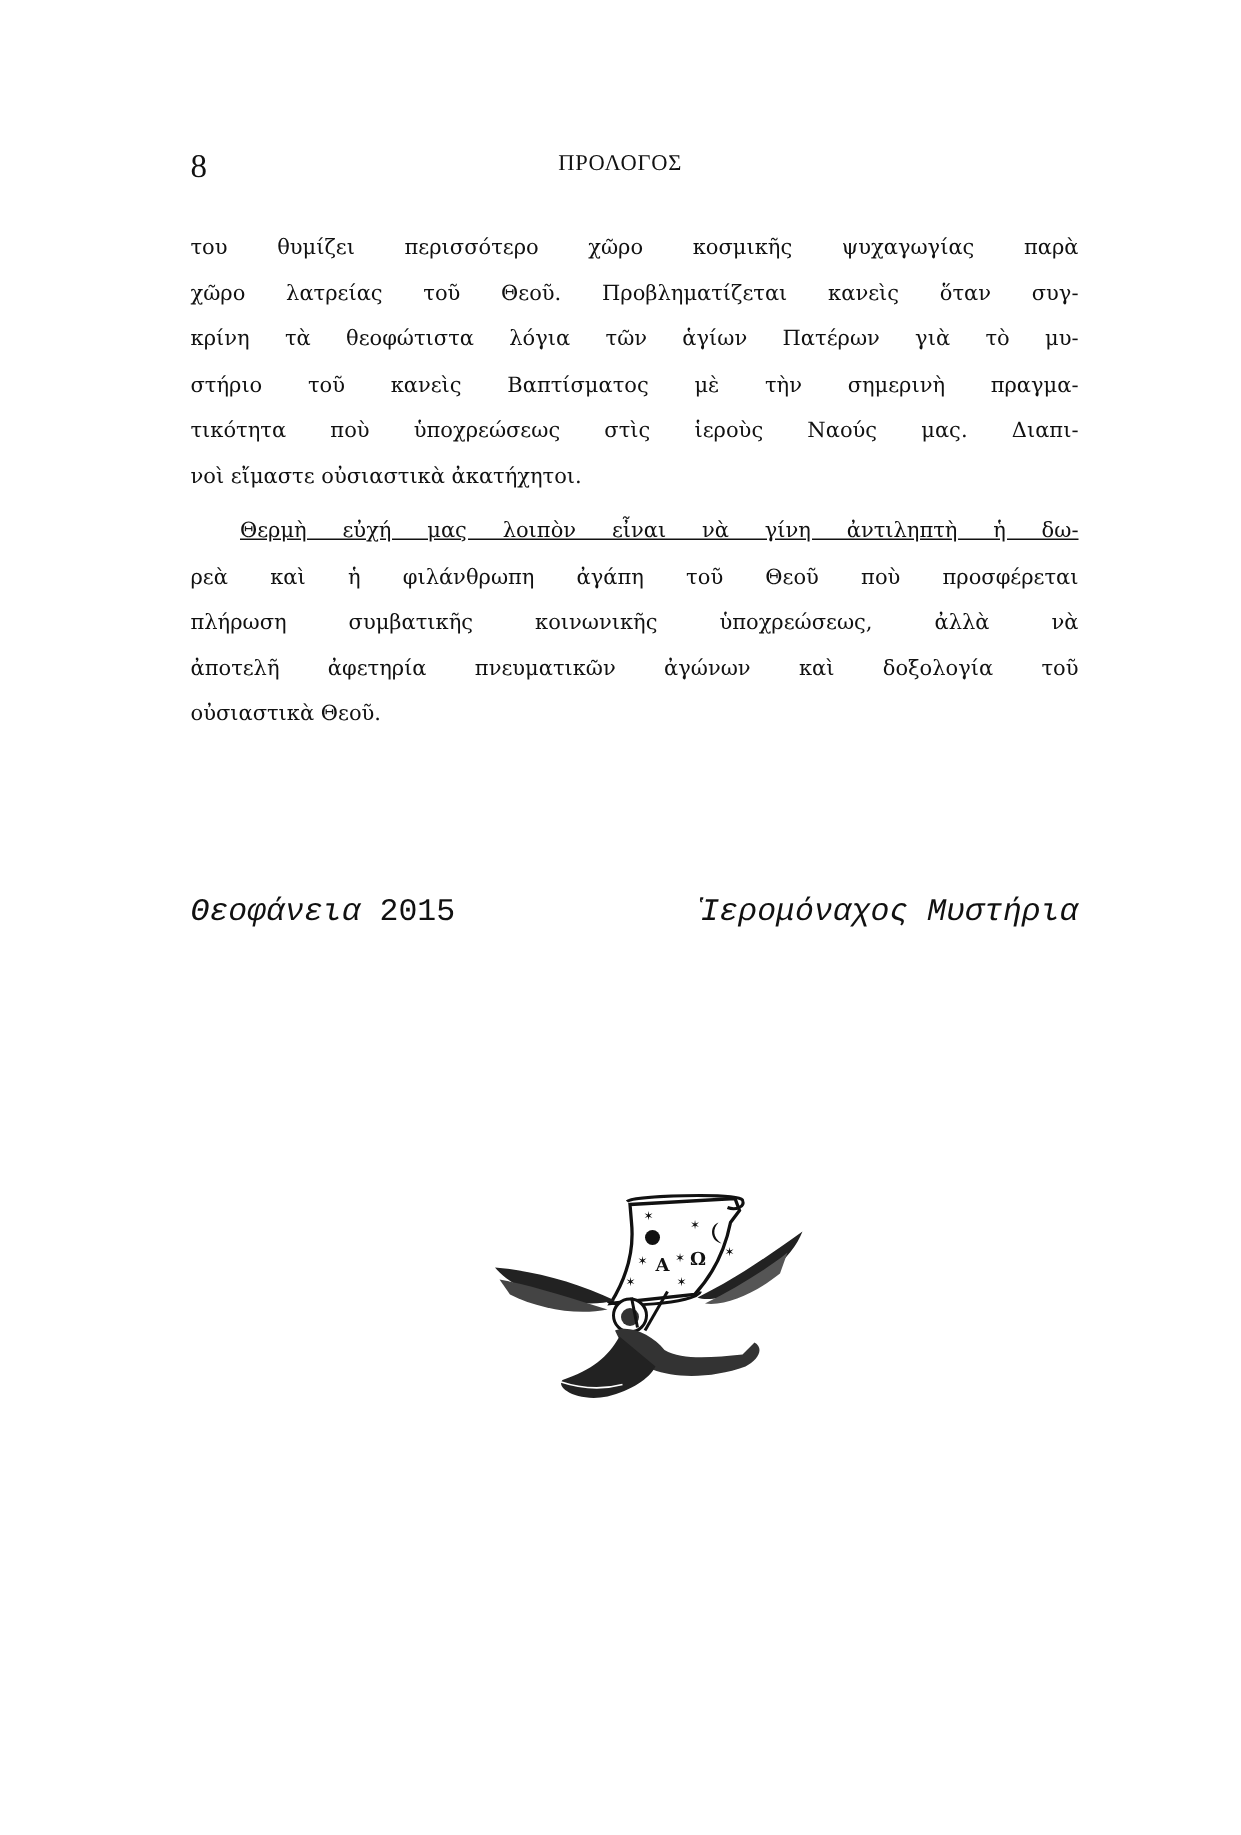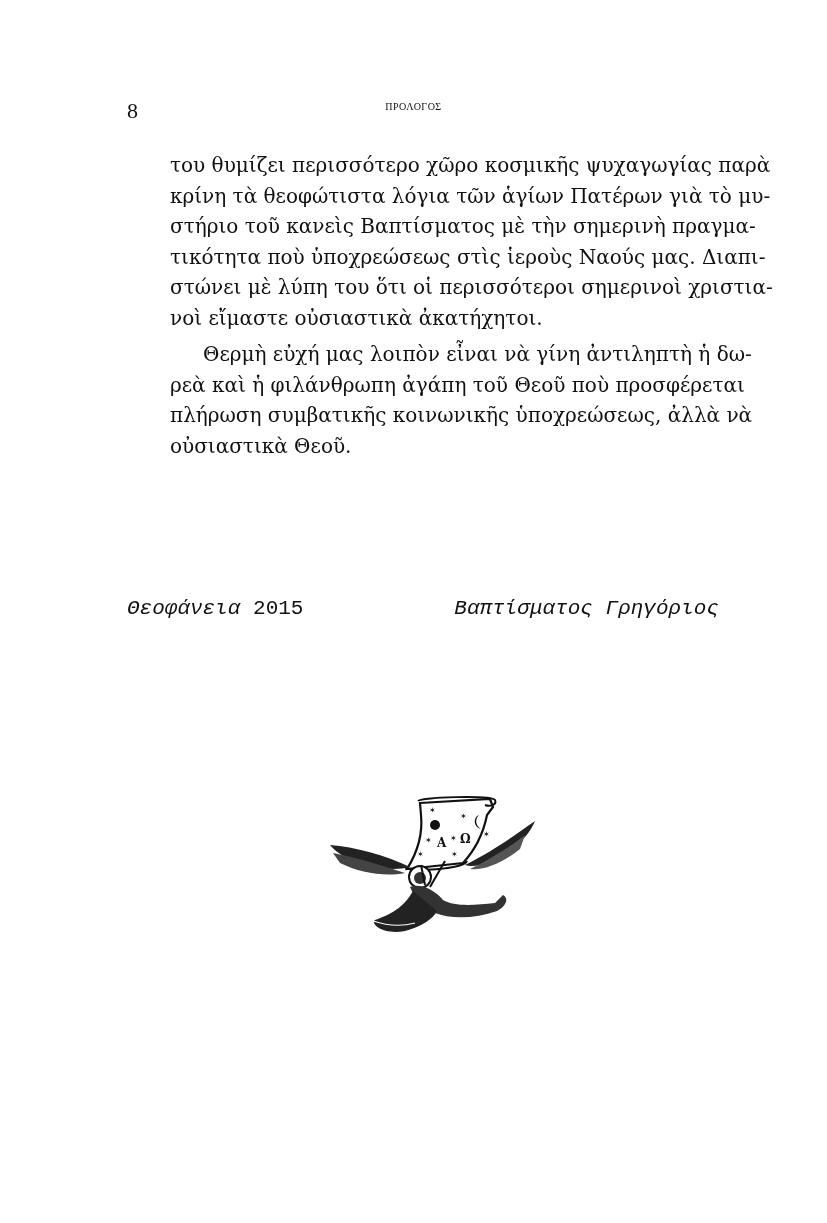--- a/index.html
+++ b/index.html
@@ -1,63 +1,64 @@
 <!DOCTYPE html>
 <html><head>
 <meta charset="utf-8">
 <style>
   html, body { margin: 0; padding: 0; background: #ffffff; }
   body { width: 827px; height: 1223px; position: relative; overflow: hidden;
          font-family: "DejaVu Serif", "Liberation Serif", serif; color: #111; }
   .page-number { position: absolute; left: 127px; top: 98px; font-family: "Liberation Serif", serif; font-size: 22px; }
   .running-head { position: absolute; left: 0; width: 827px; top: 101px; text-align: center;
-                  font-family: "Liberation Serif", serif; font-size: 10px; letter-spacing: 0.5px; }
+                  font-family: "Liberation Serif", serif; font-size: 15px; letter-spacing: 0.5px; }
   .text-block { position: absolute; left: 127px; top: 150px; width: 592px; }
-  .line { font-size: 20px; line-height: 30.5px; height: 30.5px; white-space: nowrap;
-          text-align: justify; text-align-last: justify; margin-left: 43px; }
+  .line { font-size: 14px; line-height: 30.5px; height: 30.5px; white-space: nowrap;
+          text-align: justify; text-align-last: justify; }
   .line.last { text-align-last: left; }
-  .line.indent { padding-left: 33px; }
+  .line.indent { padding-left: 33px; text-decoration: underline; }
   .para-gap { height: 6px; }
   .signature-row { position: absolute; left: 127px; width: 592px; top: 597px; height: 30px;
                    font-family: Liberation Mono, monospace; font-size: 21px; font-style: italic; }
   .sig-date { position: absolute; left: 0; top: 0; }
   .sig-date .year { font-style: normal; }
   .sig-author { position: absolute; right: 0; top: 0; }
   .ornament { position: absolute; left: 325px; top: 795px; width: 215px; height: 145px; }
 </style>
 </head>
 <body>
 
 <div class="page-number">8</div>
 <div class="running-head">ΠΡΟΛΟΓΟΣ</div>
 
 <div class="text-block">
   <div>
     <div class="line">του θυμίζει περισσότερο χῶρο κοσμικῆς ψυχαγωγίας παρὰ</div>
+    <div class="line">χῶρο λατρείας τοῦ Θεοῦ. Προβληματίζεται κανεὶς ὅταν συγ-</div>
     <div class="line">κρίνη τὰ θεοφώτιστα λόγια τῶν ἁγίων Πατέρων γιὰ τὸ μυ-</div>
     <div class="line">στήριο τοῦ κανεὶς Βαπτίσματος μὲ τὴν σημερινὴ πραγμα-</div>
     <div class="line">τικότητα ποὺ ὑποχρεώσεως στὶς ἱεροὺς Ναούς μας. Διαπι-</div>
-    <div class="line">στώνει μὲ λύπη του ὅτι οἱ περισσότεροι σημερινοὶ χριστια-</div>
     <div class="line last">νοὶ εἴμαστε οὐσιαστικὰ ἀκατήχητοι.</div>
   </div>
   <div class="para-gap"></div>
   <div>
     <div class="line indent">Θερμὴ εὐχή μας λοιπὸν εἶναι νὰ γίνη ἀντιληπτὴ ἡ δω-</div>
     <div class="line">ρεὰ καὶ ἡ φιλάνθρωπη ἀγάπη τοῦ Θεοῦ ποὺ προσφέρεται</div>
     <div class="line">πλήρωση συμβατικῆς κοινωνικῆς ὑποχρεώσεως, ἀλλὰ νὰ</div>
+    <div class="line">ἀποτελῆ ἀφετηρία πνευματικῶν ἀγώνων καὶ δοξολογία τοῦ</div>
     <div class="line last">οὐσιαστικὰ Θεοῦ.</div>
   </div>
 </div>
 
 <div class="signature-row">
   <span class="sig-date">
     <span>Θεοφάνεια</span>
     <span class="year">2015</span>
   </span>
-  <span class="sig-author">Βαπτίσματος Γρηγόριος</span>
+  <span class="sig-author">Ἱερομόναχος Μυστήρια</span>
 </div>
 
 <div class="ornament">
   <svg width="215" height="145" viewBox="0 0 215 145" xmlns="http://www.w3.org/2000/svg">
 
     <path d="M95 8 L165 4 L168 12 L162 20 C158 40 150 55 138 68 L82 74 C92 58 98 40 96 20 Z" fill="#fff" stroke="#111" stroke-width="2.2"></path>
     <path d="M93 6 C96 2 166 0 170 5 C172 10 165 12 160 10" fill="none" stroke="#111" stroke-width="2"></path>
     <path d="M80 72 C82 78 140 74 142 66" fill="none" stroke="#111" stroke-width="2"></path>
     <circle cx="110" cy="30" r="5" fill="#111"></circle>
     <path d="M154 20 C148 22 148 32 156 34 C150 30 150 24 154 20 Z" fill="#111"></path>

